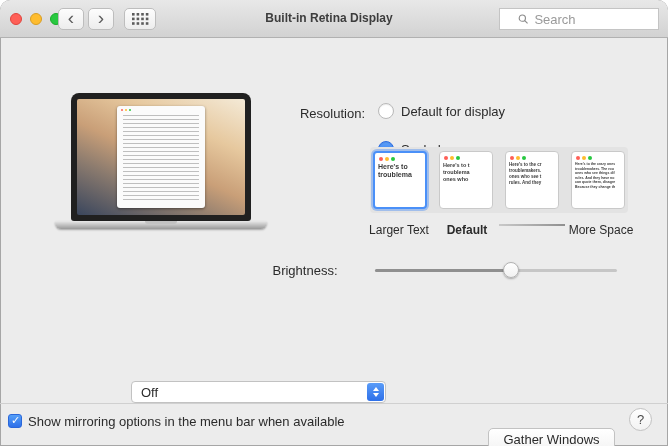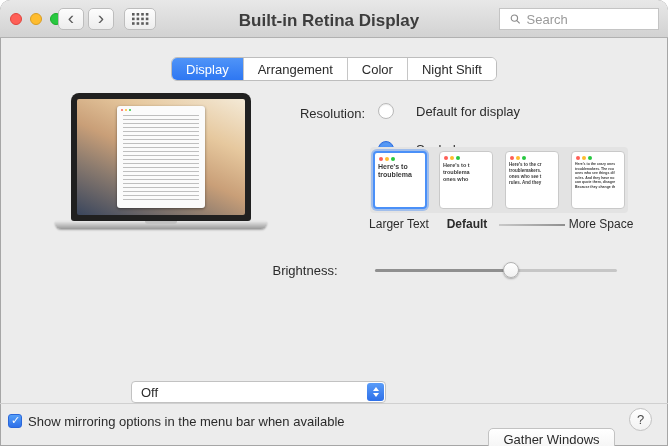--- a/index.html
+++ b/index.html
@@ -37,27 +37,27 @@
     cursor:default;
   }
   .gridbtn {
     position:absolute; top:8px; left:124px; width:32px; height:22px;
     background:linear-gradient(#fdfdfd,#ededed);
     border:1px solid #bdbdbd; border-radius:5px;
     display:flex; align-items:center; justify-content:center;
   }
   .window-title {
     position:absolute; top:11px; left:170px; right:180px;
-    text-align:center; font-weight:bold; color:#3d3d3d; font-size:17px;
+    text-align:center; font-weight:bold; color:#3d3d3d; font-size:12px;
     white-space:nowrap;
   }
   .searchfield {
     position:absolute; top:8px; right:9px; width:160px; height:22px;
     background:#ffffff; border:1px solid #c4c4c4; border-radius:0;
-    display:flex; align-items:center; padding:0 10px; gap:6px;
+    display:flex; align-items:center; padding:0 18px; gap:6px;
   }
   .searchfield input {
     border:none; outline:none; background:transparent;
     width:100%; font-size:13px; font-family:inherit; color:#333;
   }
   .searchfield input::placeholder { color:#9a9a9a; }
 
   
   .tabs { position:absolute; top:57px; left:0; right:0; display:flex; justify-content:center; }
   .seg {
@@ -104,21 +104,21 @@
     border-radius:2px 2px 8px 8px; position:relative;
     box-shadow:0 1px 2px rgba(0,0,0,.3);
   }
   .notch {
     position:absolute; left:50%; top:0; transform:translateX(-50%);
     width:32px; height:3px; background:#c2c2c2; border-radius:0 0 4px 4px;
   }
 
   
   .res-label { position:absolute; left:245px; top:106px; width:120px; text-align:right; }
-  .radio-row { position:absolute; left:378px; display:flex; align-items:center; gap:22px; }
+  .radio-row { position:absolute; left:378px; display:flex; align-items:center; gap:7px; }
   .radio-row.r1 { top:103px; }
   .radio-row.r2 { top:141px; }
   .radio {
     width:16px; height:16px; border-radius:50%; background:#fff;
     border:1px solid #b9b9b9; box-shadow:inset 0 1px 1px rgba(0,0,0,.08);
     position:relative; flex:0 0 auto;
   }
   .radio.on {
     background:linear-gradient(#5ea1f9,#2e74ef); border:1px solid #2a6ae0;
   }
@@ -145,21 +145,21 @@
   .thumb .dots { display:flex; gap:2px; margin:1px 0 2px 1px; }
   .thumb .dots i { width:4px; height:4px; border-radius:50%; display:block; }
   .dot-r { background:#ff5f57; } .dot-y { background:#febc2e; } .dot-g { background:#28c840; }
   .ttext { white-space:pre-line; color:#3a3a3a; font-weight:bold; }
   .t1 .ttext { font-size:7px;   line-height:1.2; }
   .t2 .ttext { font-size:5.5px; line-height:1.25; }
   .t3 .ttext { font-size:4.5px; line-height:1.3; }
   .t4 .ttext { font-size:3.5px; line-height:1.3; }
 
   .thumb-label {
-    position:absolute; top:217px; transform:translateX(-50%);
+    position:absolute; top:223px; transform:translateX(-50%);
     font-size:12px; color:#2b2b2b; white-space:nowrap;
   }
   .thumb-label.l1 { left:399px; }
   .thumb-label.l2 { left:467px; font-weight:bold; }
   .thumb-label.l3 { left:601px; }
   .connector {
     position:absolute; top:224px; left:499px; width:66px; height:2px;
     background:linear-gradient(to right,#c9c9c9,#8f8f8f);
   }
 
@@ -254,28 +254,20 @@
     <div class="window-title">Built-in Retina Display</div>
     <div class="searchfield">
       <svg width="12" height="12" viewBox="0 0 12 12">
         <circle cx="5" cy="5" r="3.6" fill="none" stroke="#8a8a8a" stroke-width="1.3"></circle>
         <line x1="7.8" y1="7.8" x2="11" y2="11" stroke="#8a8a8a" stroke-width="1.3"></line>
       </svg>
       <input type="text" placeholder="Search" style="">
     </div>
   </div>
 
-  <div class="tabs">
-    <div class="seg">
-      <button class="tab selected">Display</button>
-      <button class="tab">Arrangement</button>
-      <button class="tab">Color</button>
-      <button class="tab">Night Shift</button>
-    </div>
-  </div>
 
   <div class="laptop">
     <div class="screen">
       <div class="desktop">
         <div class="miniwin">
           <span class="minibar">
             <i style="background:#ff5f57"></i>
               <i style="background:#febc2e"></i>
               <i style="background:#28c840"></i>
           </span>

